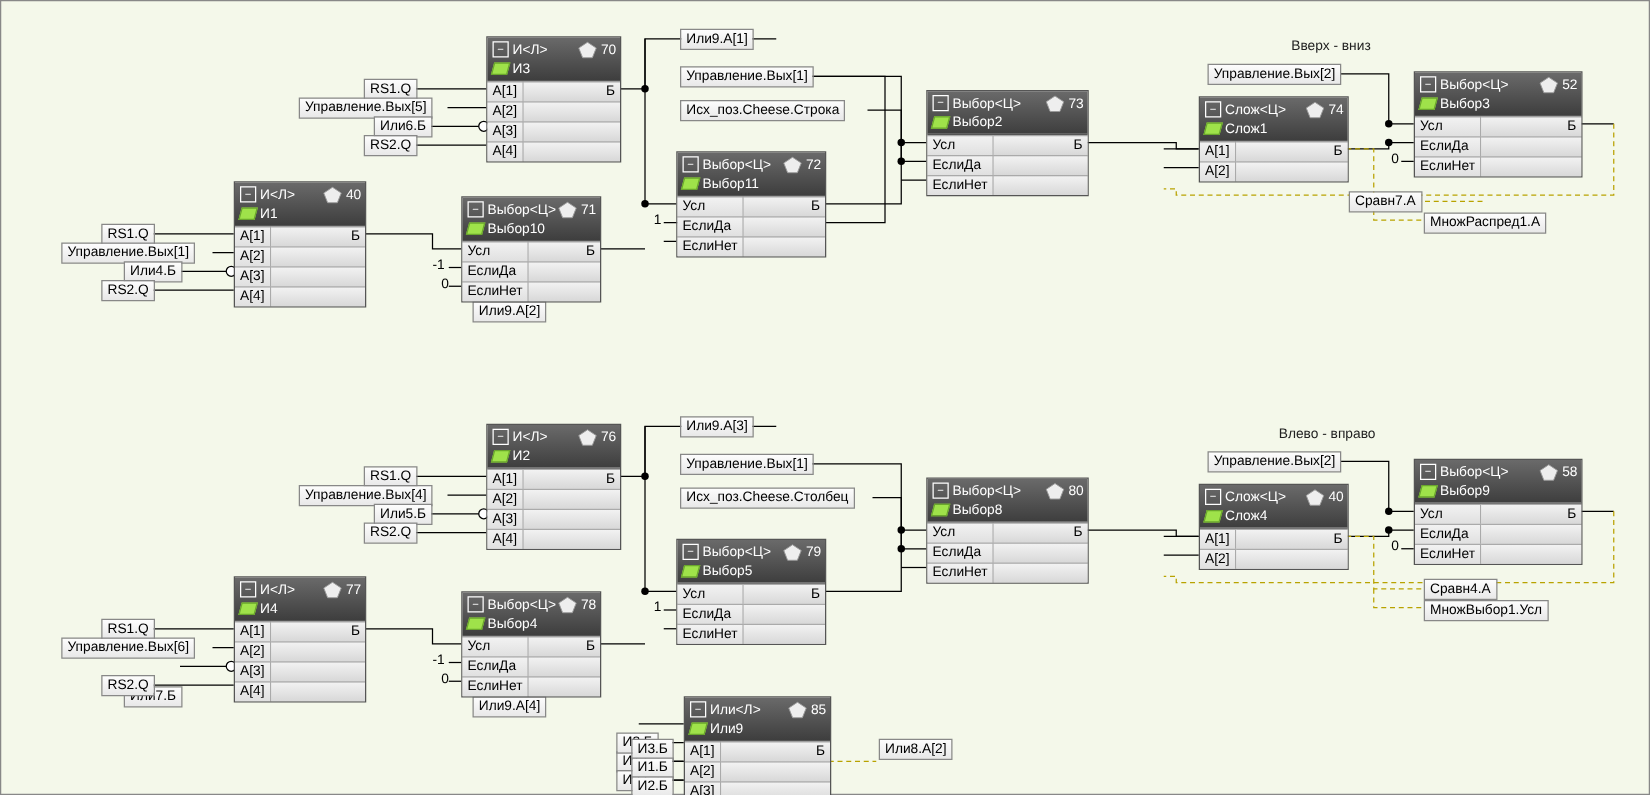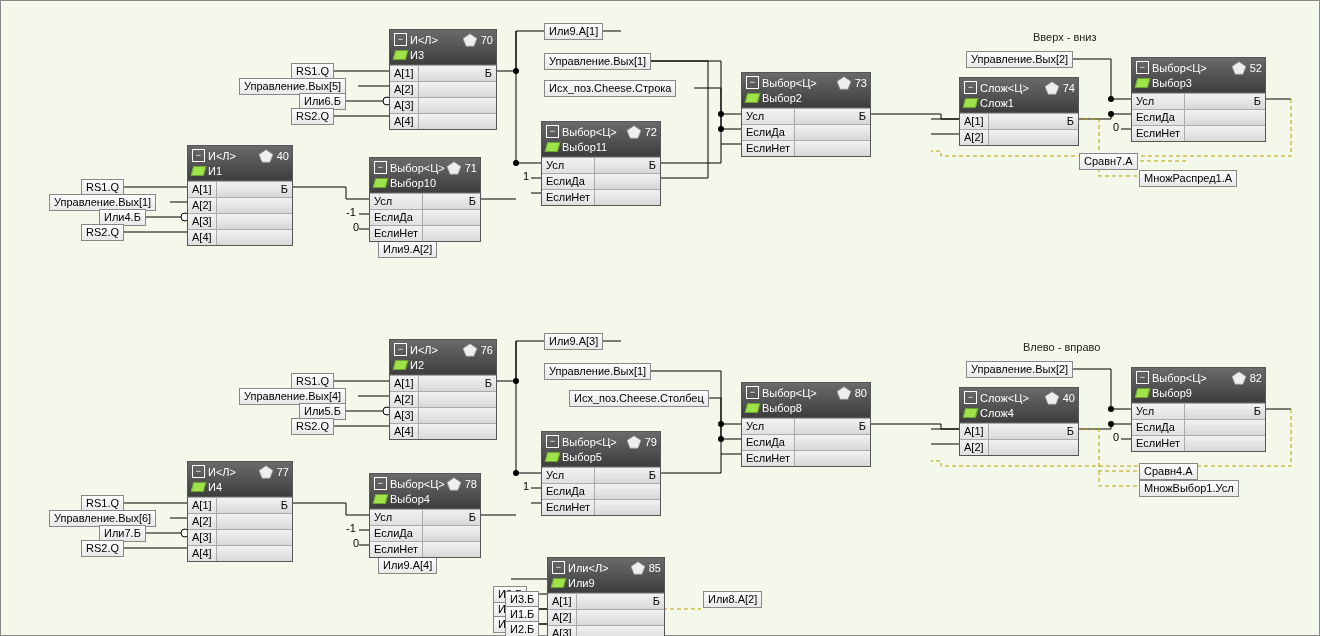--- a/index.html
+++ b/index.html
@@ -176,33 +176,33 @@
 <div class="pill" style="left:543px;top:22px">Или9.А[1]</div>
 <div class="pill" style="left:543px;top:52px">Управление.Вых[1]</div>
 <div class="pill" style="left:543px;top:79px">Исх_поз.Cheese.Строка</div>
 
 <div class="pill" style="left:965px;top:50px">Управление.Вых[2]</div>
 <div class="pill" style="left:1078px;top:152px">Сравн7.А</div>
 <div class="pill" style="left:1138px;top:169px">МножРаспред1.А</div>
 
 <div class="pill r" style="left:80px;top:494px">RS1.Q</div>
 <div class="pill r" style="left:48px;top:509px">Управление.Вых[6]</div>
-<div class="pill r" style="left:98px;top:524px">Или7.Б</div>
+<div class="pill r" style="left:98px;top:548px">Или7.Б</div>
 <div class="pill r" style="left:80px;top:539px">RS2.Q</div>
 
 <div class="pill r" style="left:290px;top:372px">RS1.Q</div>
 <div class="pill r" style="left:238px;top:387px">Управление.Вых[4]</div>
 <div class="pill r" style="left:298px;top:402px">Или5.Б</div>
 <div class="pill r" style="left:290px;top:417px">RS2.Q</div>
 
 <div class="pill" style="left:377px;top:556px">Или9.А[4]</div>
 
 <div class="pill" style="left:543px;top:332px">Или9.А[3]</div>
 <div class="pill" style="left:543px;top:362px">Управление.Вых[1]</div>
-<div class="pill" style="left:568px;top:389px">Исх_поз.Cheese.Столбец</div>
+<div class="pill" style="left:543px;top:389px">Исх_поз.Cheese.Столбец</div>
 
 <div class="pill" style="left:965px;top:360px">Управление.Вых[2]</div>
 <div class="pill" style="left:1138px;top:462px">Сравн4.А</div>
 <div class="pill" style="left:1138px;top:479px">МножВыбор1.Усл</div>
 
 <div class="pill r" style="left:492px;top:600px">И1.Б</div>
 <div class="pill r" style="left:492px;top:615px">И2.Б</div>
 <div class="pill r" style="left:492px;top:585px">И3.Б</div>
 
 <div class="block" style="left: 388px; top: 28px; width: 106px;">
@@ -606,21 +606,21 @@
           <span>Выбор&lt;Ц&gt;</span>
         </div>
         <div class="row2">
           <span class="tag-icon"></span>
           <span>Выбор9</span>
         </div>
         <div class="pent">
           <svg viewBox="0 0 20 18">
             <polygon points="10,1 19,7 15,17 5,17 1,7" fill="#eee" stroke="#999"></polygon>
           </svg>
-          <span class="id">82</span>
+          <span class="id">58</span>
         </div>
       </div>
       <div class="body">
         <div class="col left">
           <div class="cell">Усл</div>
           <div class="cell">ЕслиДа</div>
           <div class="cell">ЕслиНет</div>
         </div>
         <div class="col right">
           <div class="cell">Б</div>

